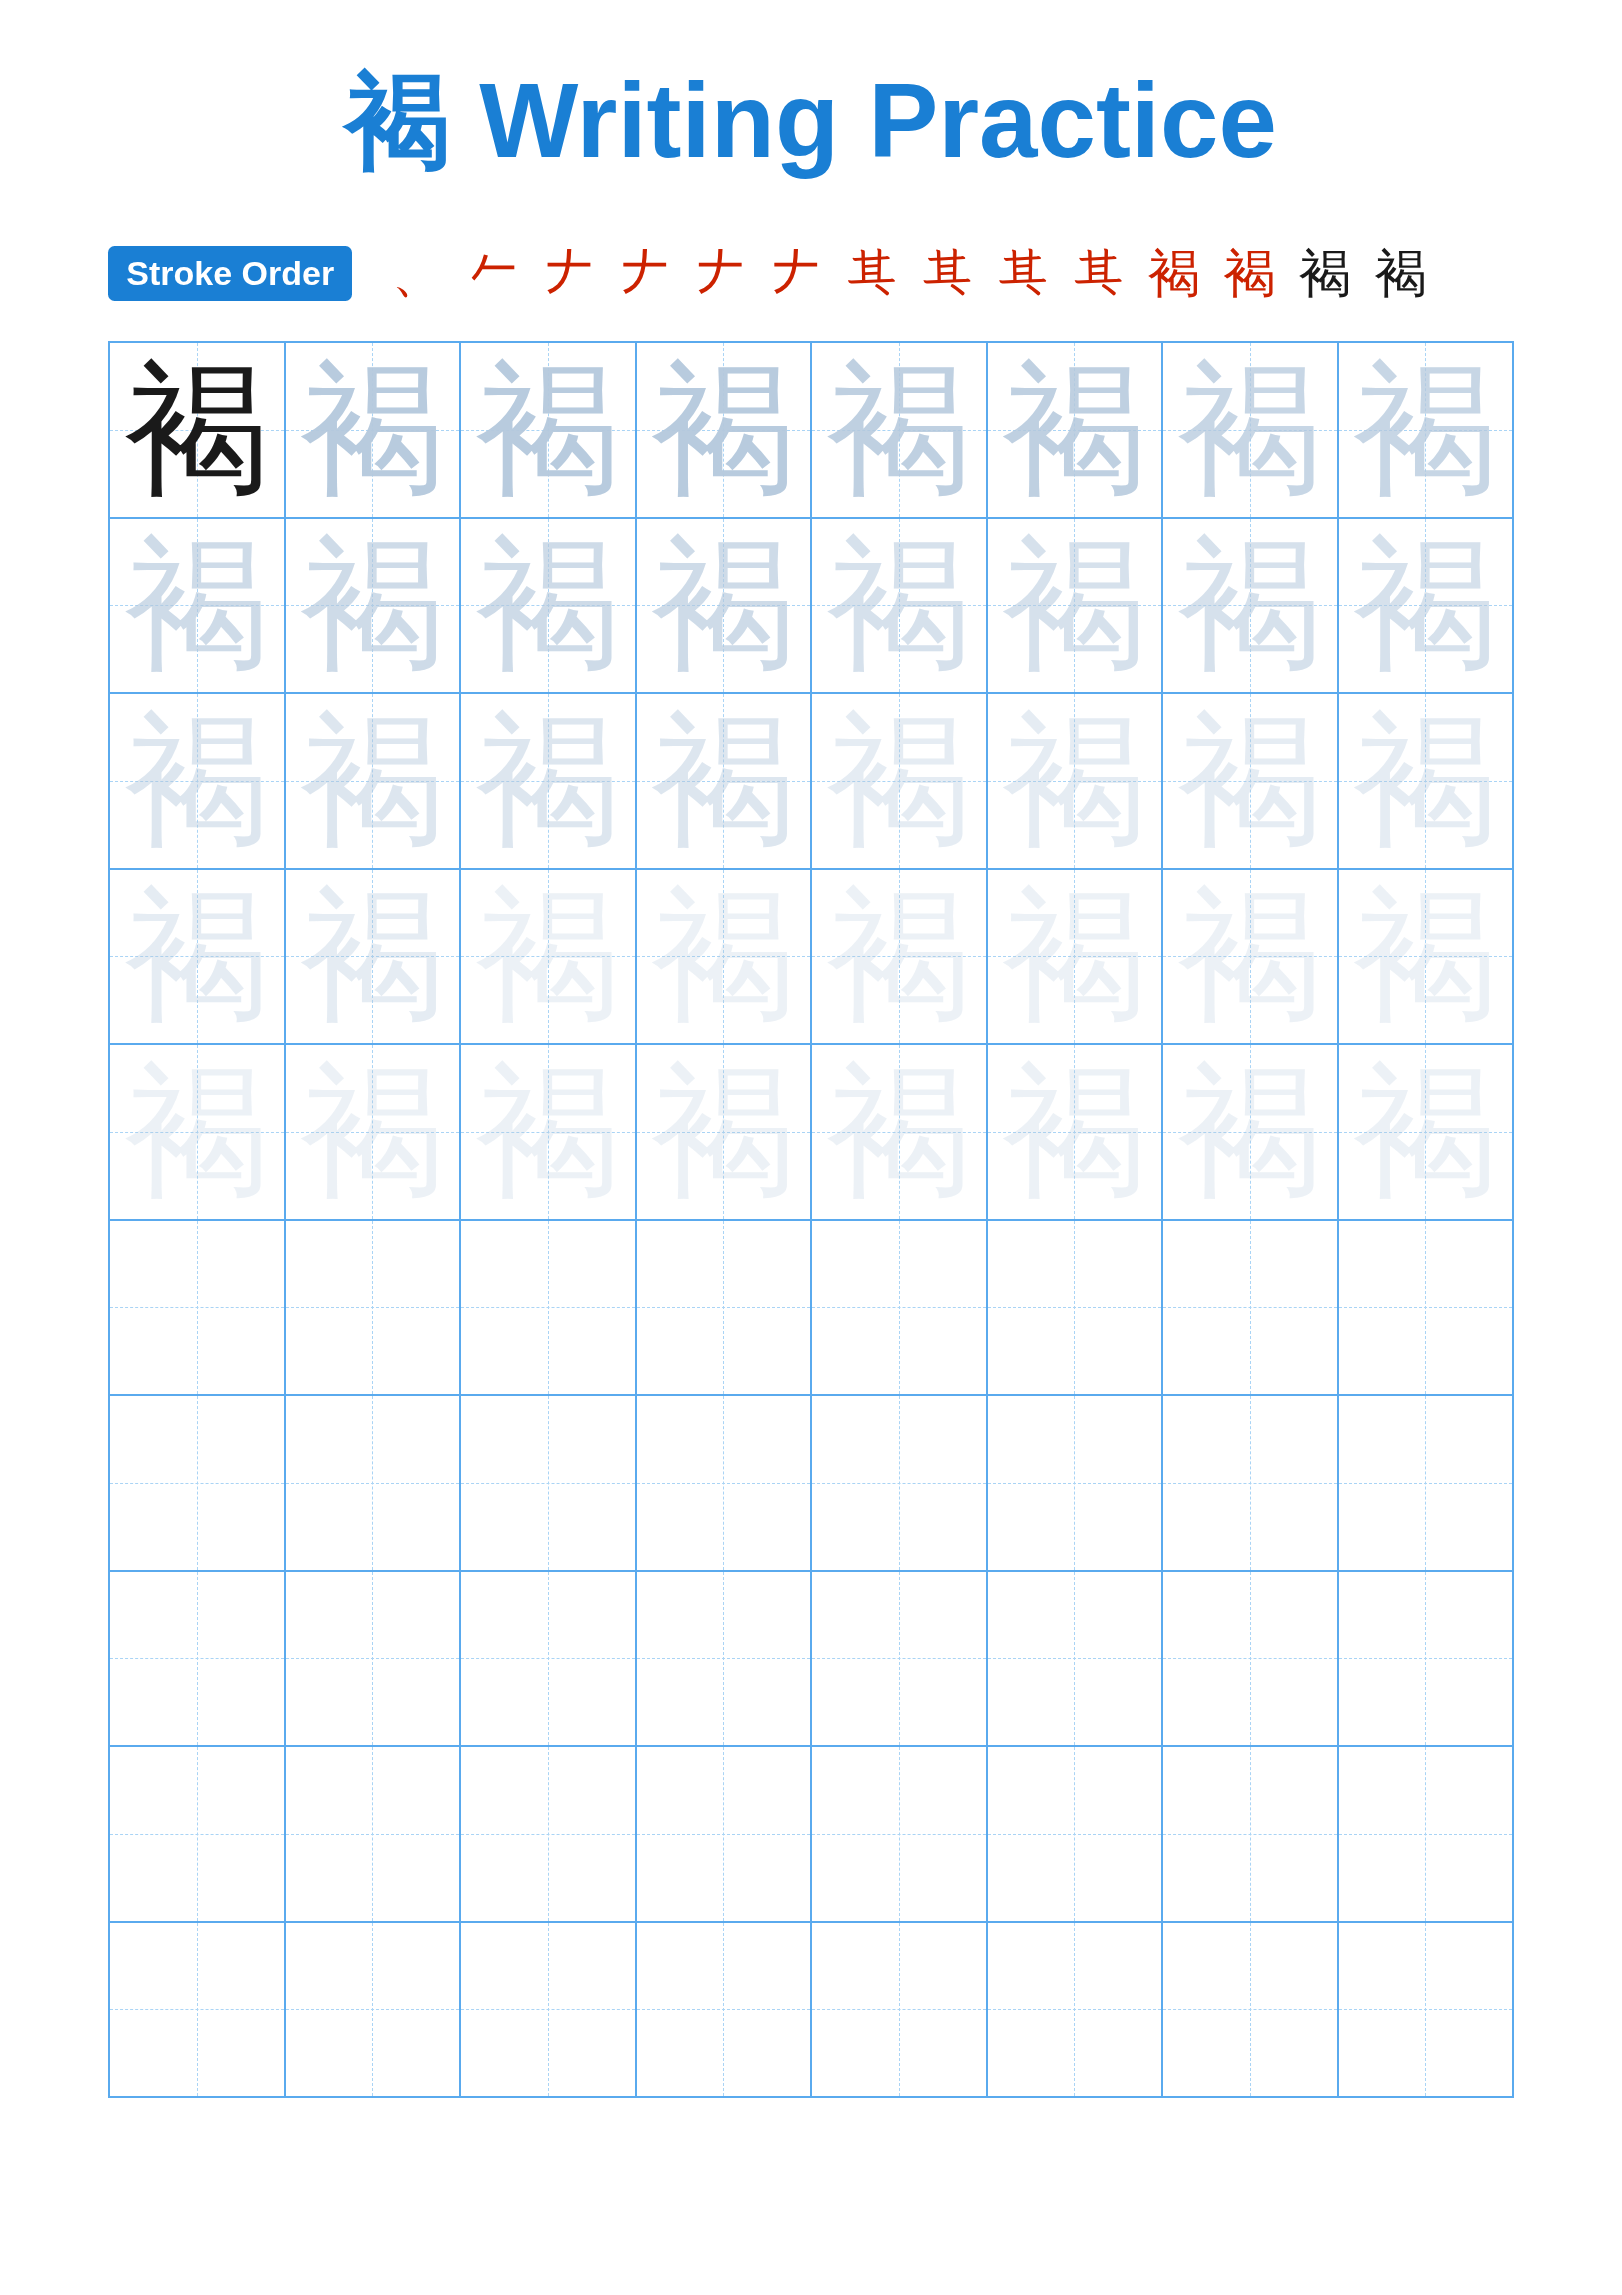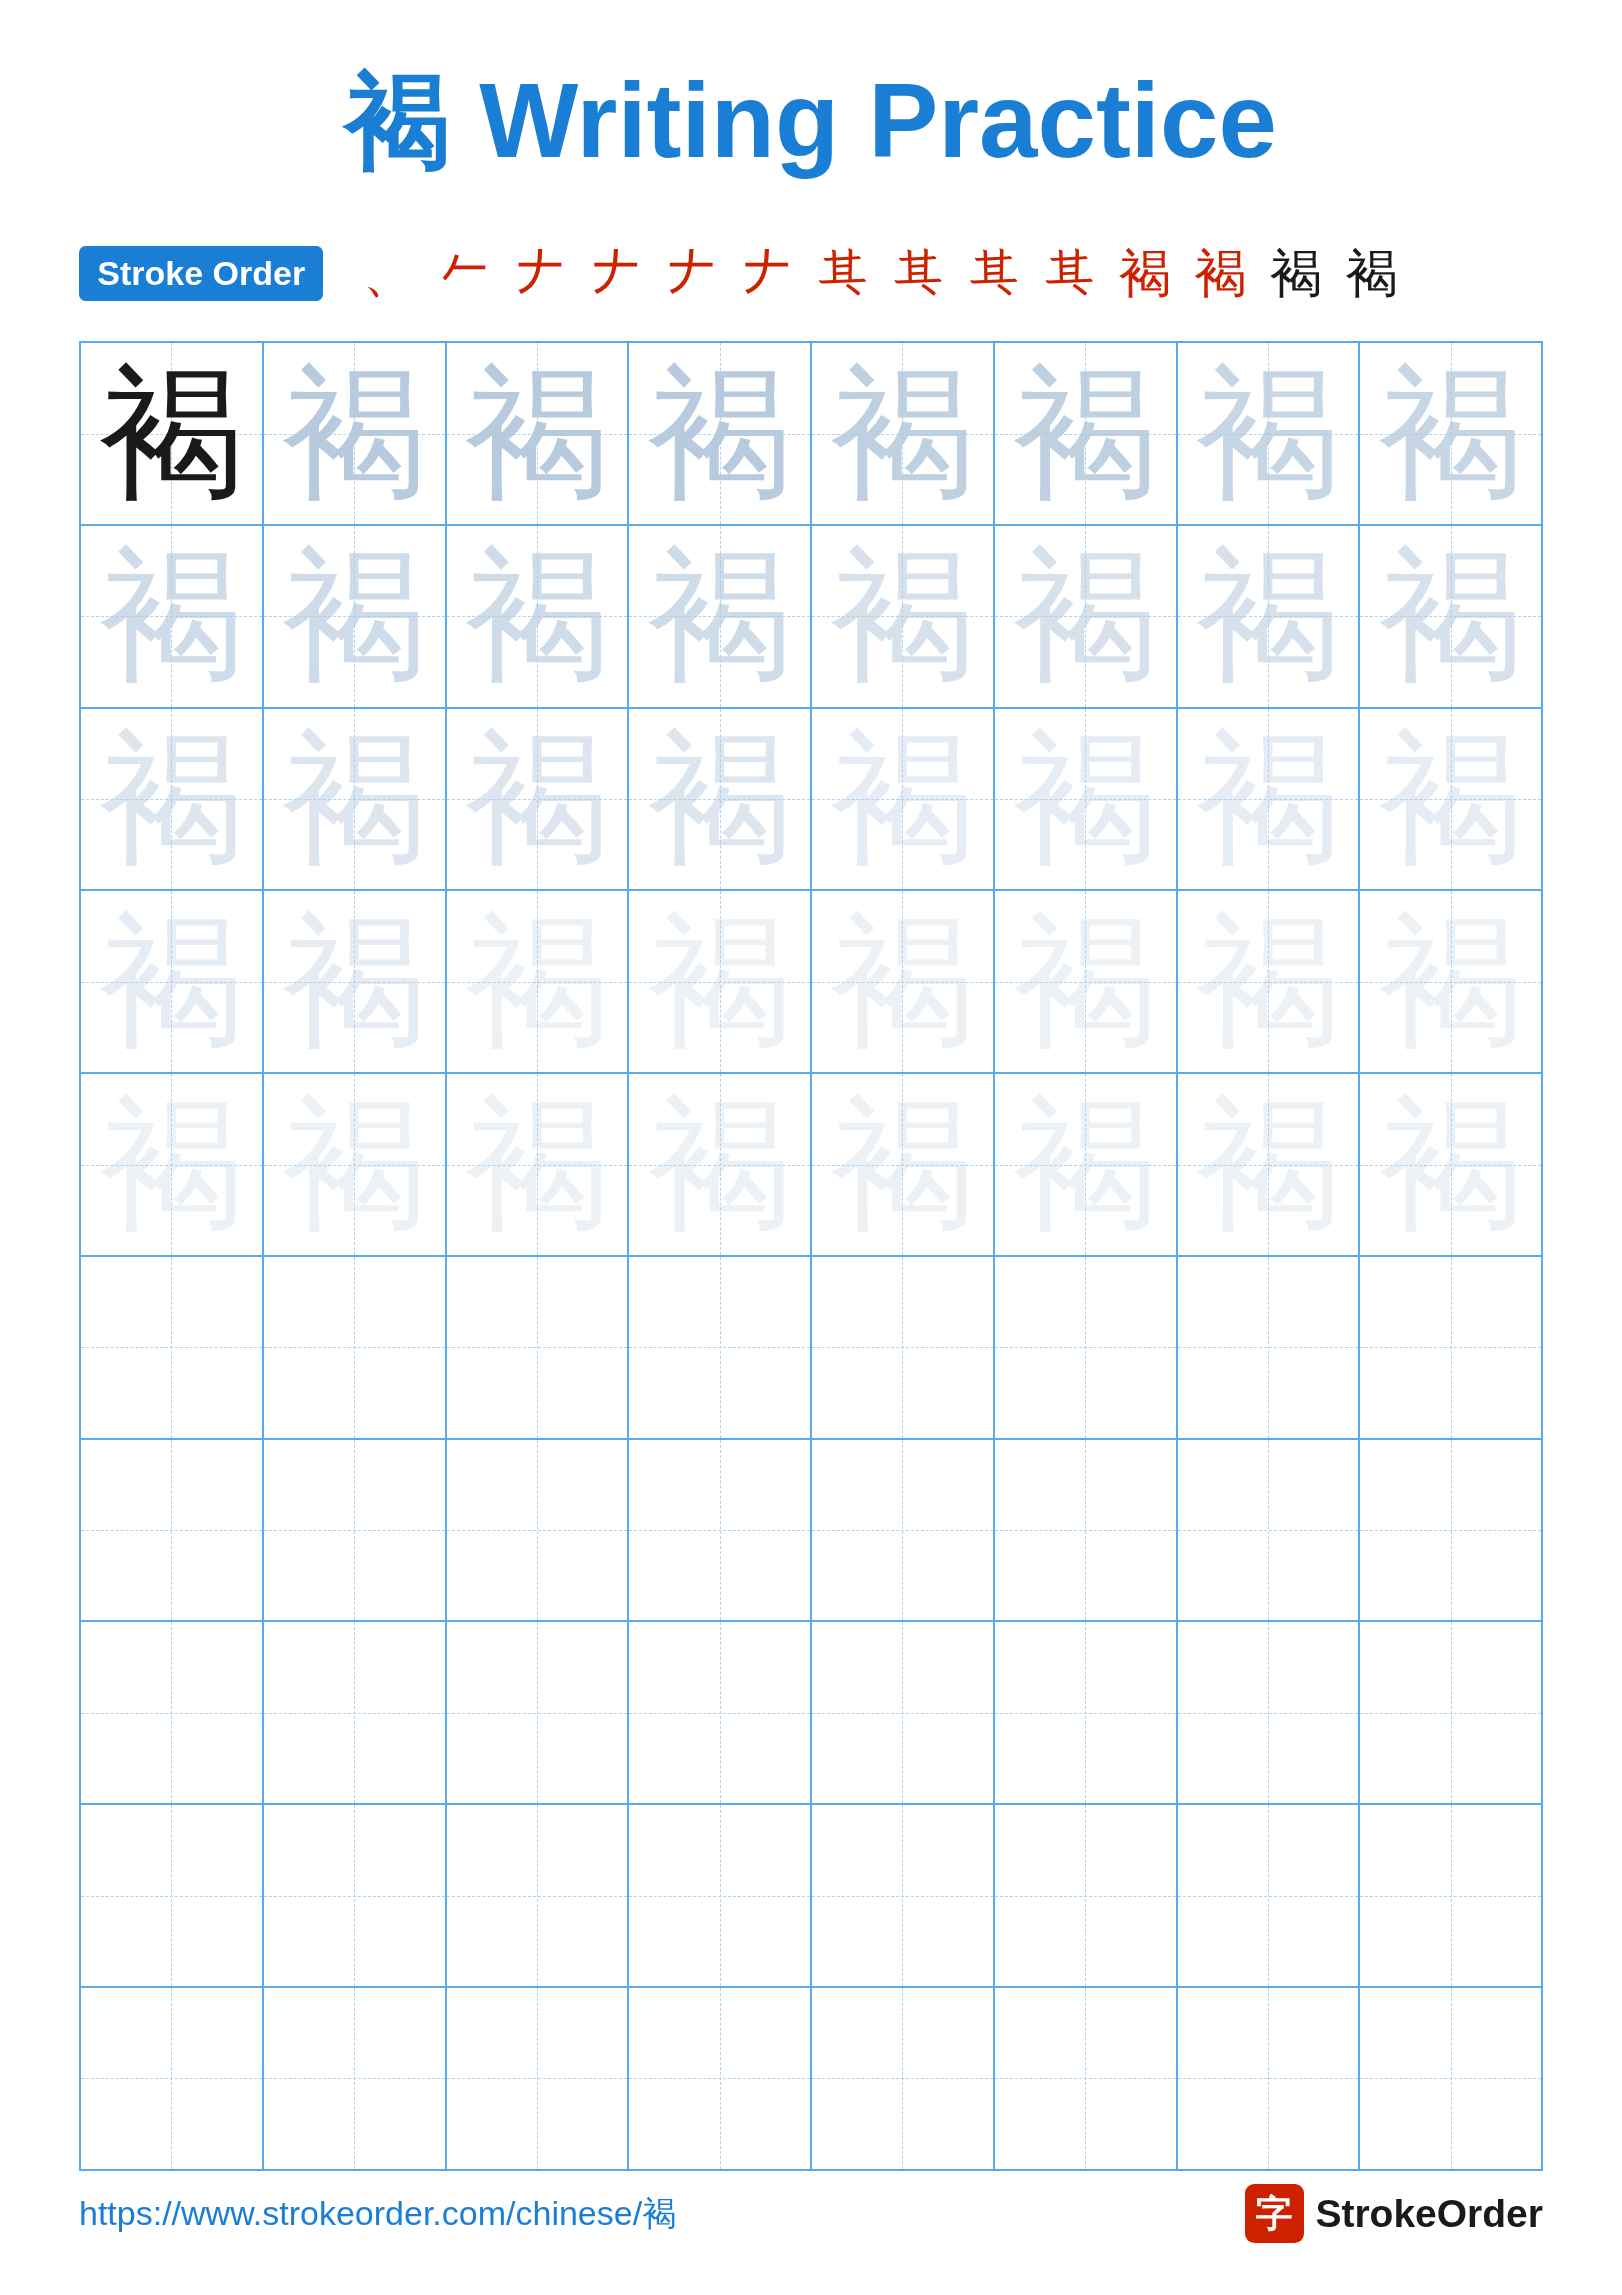--- a/index.html
+++ b/index.html
@@ -8,21 +8,21 @@
       min-height: 2295px;
       background: #ffffff;
       font-family: serif;
       position: relative;
     }
 
     .page {
       width: 1622px;
       min-height: 2295px;
       background: #fff;
-      padding: 52px 79px;
+      padding: 52px 108px;
       position: relative;
     }
 
     
     .title-section {
       text-align: center;
       margin-bottom: 52px;
     }
     .title-text {
       font-size: 105px;
@@ -375,24 +375,15 @@
     <div class="grid-cell empty-cell"></div>
     <div class="grid-cell empty-cell"></div>
     <div class="grid-cell empty-cell"></div>
     <div class="grid-cell empty-cell"></div>
     <div class="grid-cell empty-cell"></div>
     <div class="grid-cell empty-cell"></div>
     <div class="grid-cell empty-cell"></div>
 
   </div>
 
-  <div class="footer">
-    <span class="footer-url">https://www.strokeorder.com/chinese/褐</span>
-    <div class="footer-logo">
-      <div class="footer-logo-icon">
-        <span>字</span>
-      </div>
-      <span class="footer-logo-text">StrokeOrder</span>
-    </div>
-  </div>
 
 </div>
 
 
 </body></html>

